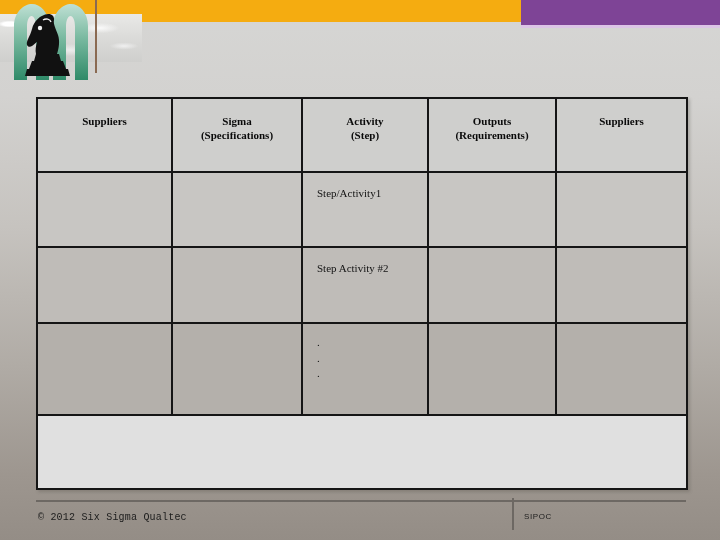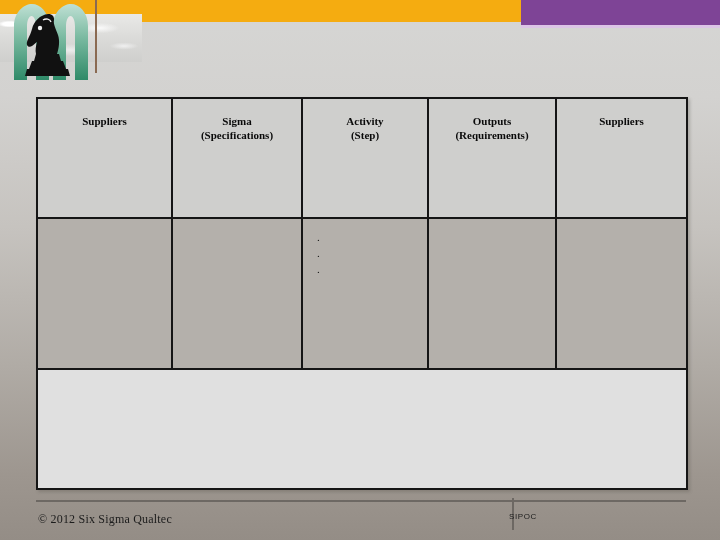--- a/index.html
+++ b/index.html
@@ -186,29 +186,29 @@
     left: 512px;
     top: 498px;
     width: 2px;
     height: 32px;
     background: #6d6863;
   }
   .footer-copy {
     position: absolute;
     left: 38px;
     top: 512px;
-    font-family: Liberation Serif, serif;
-    font-size: 12px;
+    font-family: Liberation Mono, monospace;
+    font-size: 10px;
     color: #1c1c1c;
     letter-spacing: 0.2px;
     white-space: nowrap;
   }
   .footer-label {
     position: absolute;
-    left: 509px;
+    left: 524px;
     top: 512px;
     font-family: "Liberation Sans", sans-serif;
     font-size: 8px;
     color: #1c1c1c;
     letter-spacing: 0.6px;
     white-space: nowrap;
   }
 </style>
 </head>
 <body>
@@ -279,21 +279,55 @@
           </div>
         </td>
         <td>
           <div class="cell-inner hdr">
             <div>Suppliers</div>
             <div></div>
           </div>
         </td>
       </tr>
 
-
+      <tr class="r-1" style="height:61px">
+        <td>
+            <div class="cell-inner body-cell-text"></div>
+          </td>
+        <td>
+            <div class="cell-inner body-cell-text"></div>
+          </td>
+        <td>
+            <div class="cell-inner body-cell-text">Step/Activity1</div>
+          </td>
+        <td>
+            <div class="cell-inner body-cell-text"></div>
+          </td>
+        <td>
+            <div class="cell-inner body-cell-text"></div>
+          </td>
+      </tr>
+
+      <tr class="r-2" style="height:61px">
+        <td>
+            <div class="cell-inner body-cell-text"></div>
+          </td>
+        <td>
+            <div class="cell-inner body-cell-text"></div>
+          </td>
+        <td>
+            <div class="cell-inner body-cell-text">Step Activity #2</div>
+          </td>
+        <td>
+            <div class="cell-inner body-cell-text"></div>
+          </td>
+        <td>
+            <div class="cell-inner body-cell-text"></div>
+          </td>
+      </tr>
 
       <tr class="r-3" style="height:74px">
         <td>
             <div class="cell-inner body-cell-text"></div>
           </td>
         <td>
             <div class="cell-inner body-cell-text"></div>
           </td>
         <td>
           <div class="cell-inner dots">

